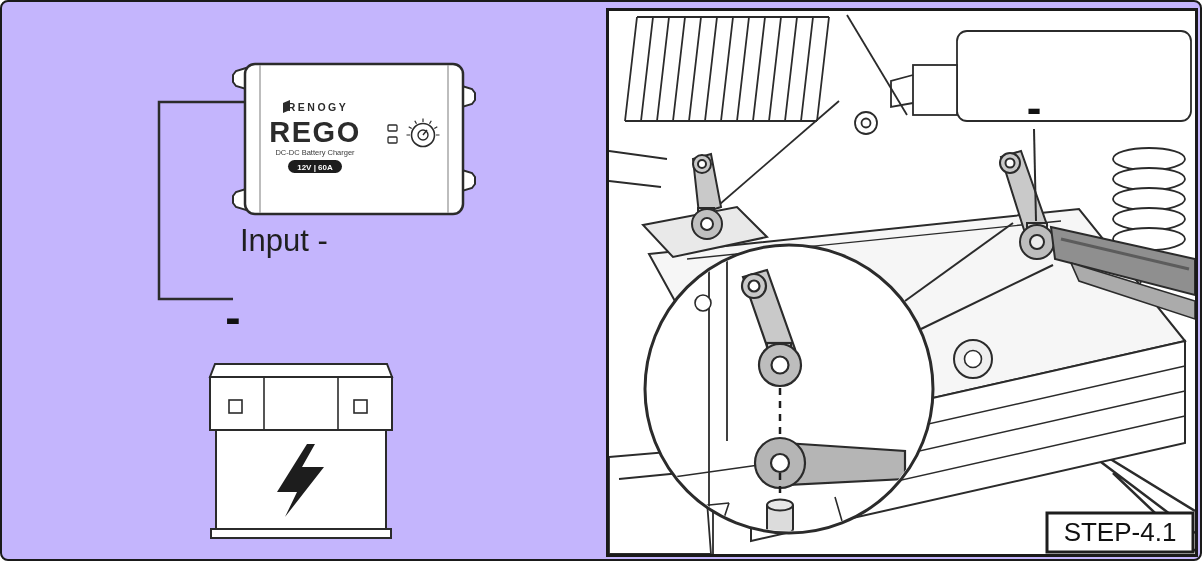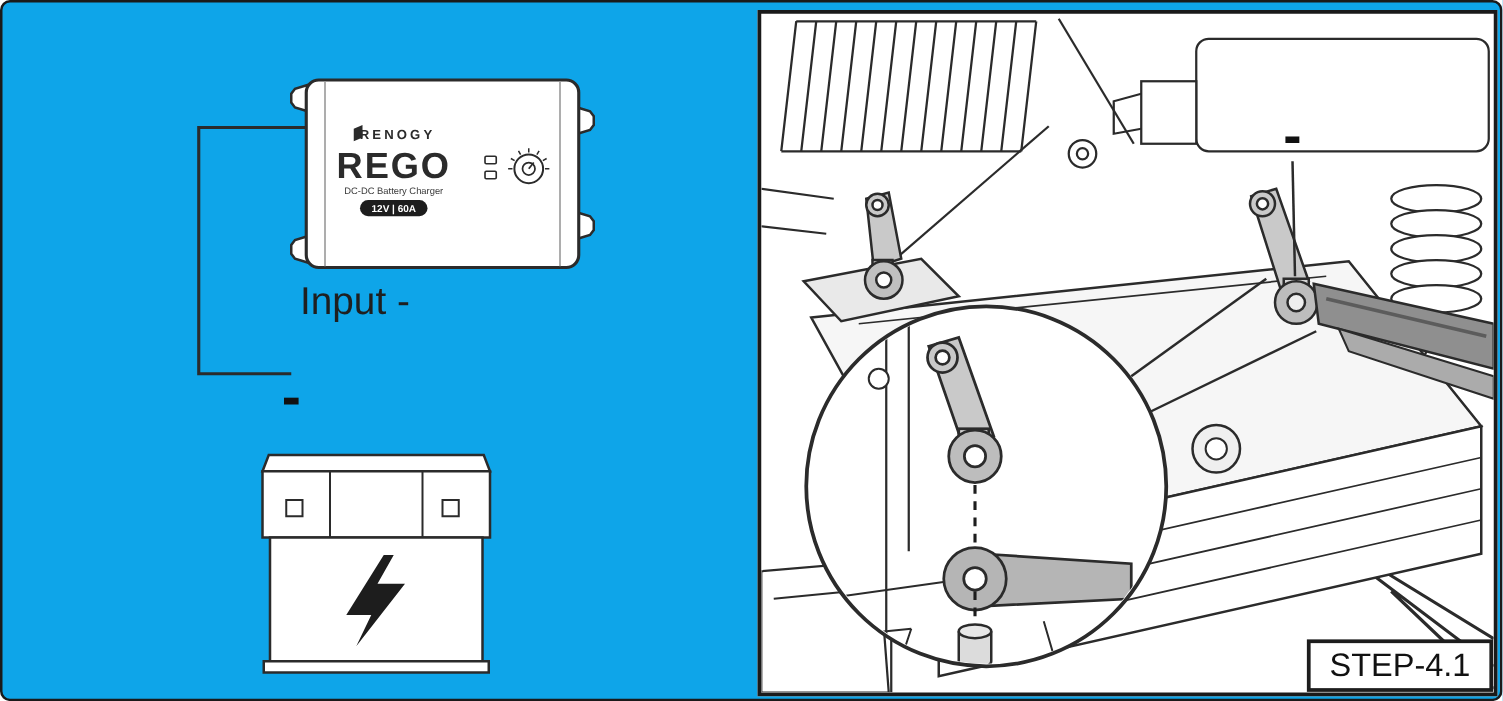--- a/index.html
+++ b/index.html
@@ -1,18 +1,18 @@
 <!DOCTYPE html>
 <html><head>
 <meta charset="utf-8">
 <style>
   html,body{margin:0;padding:0;background:#ffffff;}
   .page{
     position:relative;width:1202px;height:561px;box-sizing:border-box;
-    background:#0ea5e9;border:2px solid #1a1a1a;border-radius:8px;overflow:hidden;
+    background:#c4b5fd;border:2px solid #1a1a1a;border-radius:8px;overflow:hidden;
     font-family:"Liberation Sans","DejaVu Sans",sans-serif;
   }
   .panel-left{position:absolute;left:0;top:0;width:604px;height:557px;}
   .panel-right{
     position:absolute;left:604px;top:6px;width:592px;height:549px;
     box-sizing:border-box;border:3px solid #1a1a1a;background:#ffffff;overflow:hidden;
   }
   svg{display:block;}
   svg text{font-family:"Liberation Sans","DejaVu Sans",sans-serif;}
 </style>

